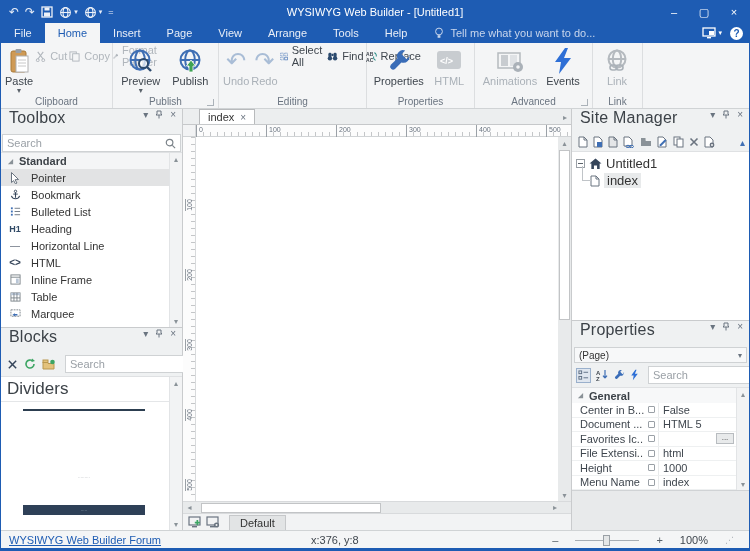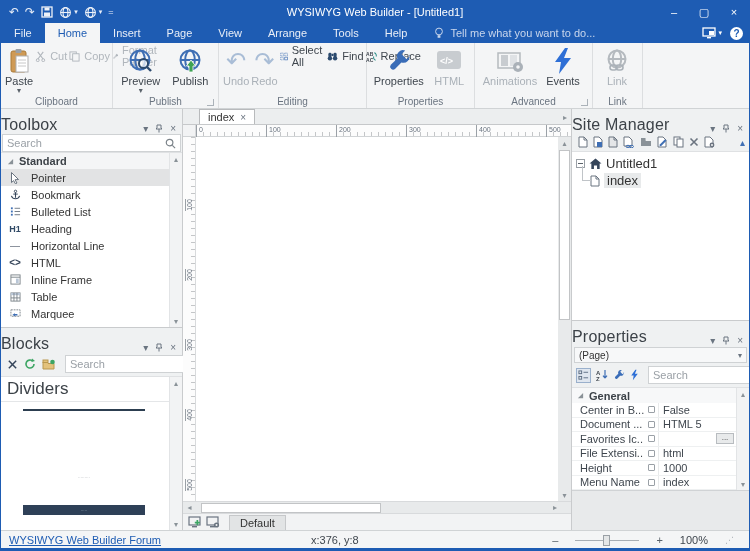--- a/index.html
+++ b/index.html
@@ -33,21 +33,21 @@
   .smallbtn { display:flex; align-items:center; gap:4px; font-size:11px; color:#3f464e; height:14px; }
   .smallbtn.disabled { color:#b0b6bc; }
   .drop { font-size:8px; color:#5a626a; line-height:6px; }
 
   
   .main { position:absolute; top:108px; left:0; right:0; height:421px; display:flex; }
   .leftcol { width:182px; display:flex; flex-direction:column; border-right:1px solid #c9cbcd; background:#eff1f2; }
   .centercol { flex:1; display:flex; flex-direction:column; background:#eceeef; position:relative; }
   .rightcol { width:178px; display:flex; flex-direction:column; border-left:1px solid #c9cbcd; background:#eff1f2; }
 
-  .panel-title { display:flex; align-items:flex-end; height:25px; padding:0 6px 0 0; }
+  .panel-title { display:flex; align-items:flex-start; height:25px; padding:0 6px 0 8px; }
   .panel-title .pt { flex:1; font-size:16px; color:#3c4248; letter-spacing:.2px; }
   .pt-icons { display:flex; gap:7px; align-items:center; color:#6a7480; font-size:10px; }
 
   .searchbox { position:relative; background:#fff; border:1px solid #cfd2d4; height:18px; display:flex; align-items:center; }
   .searchbox input { border:none; outline:none; flex:1; font-size:11px; padding:0 4px; color:#333; background:transparent; font-family:inherit; }
   .searchbox input::placeholder { color:#9aa0a6; }
 
   
   .toolbox { height:218px; display:flex; flex-direction:column; }
   .toolbox .searchbox { margin:0 1px; }

